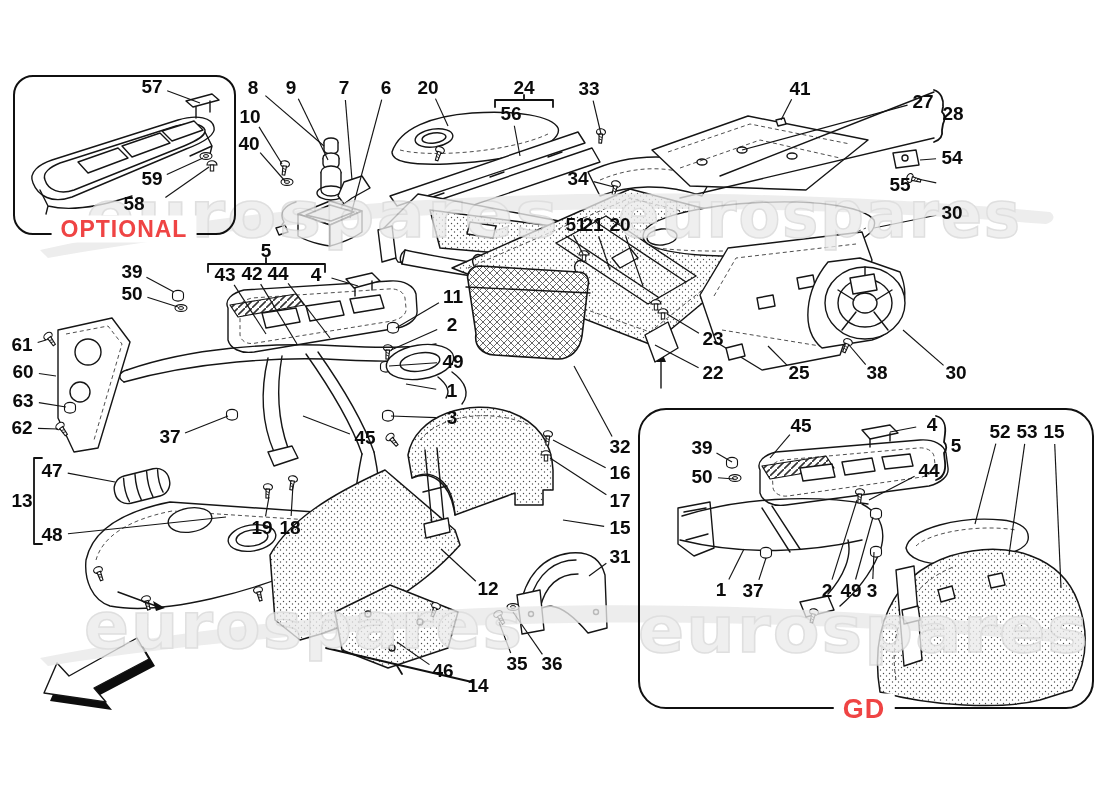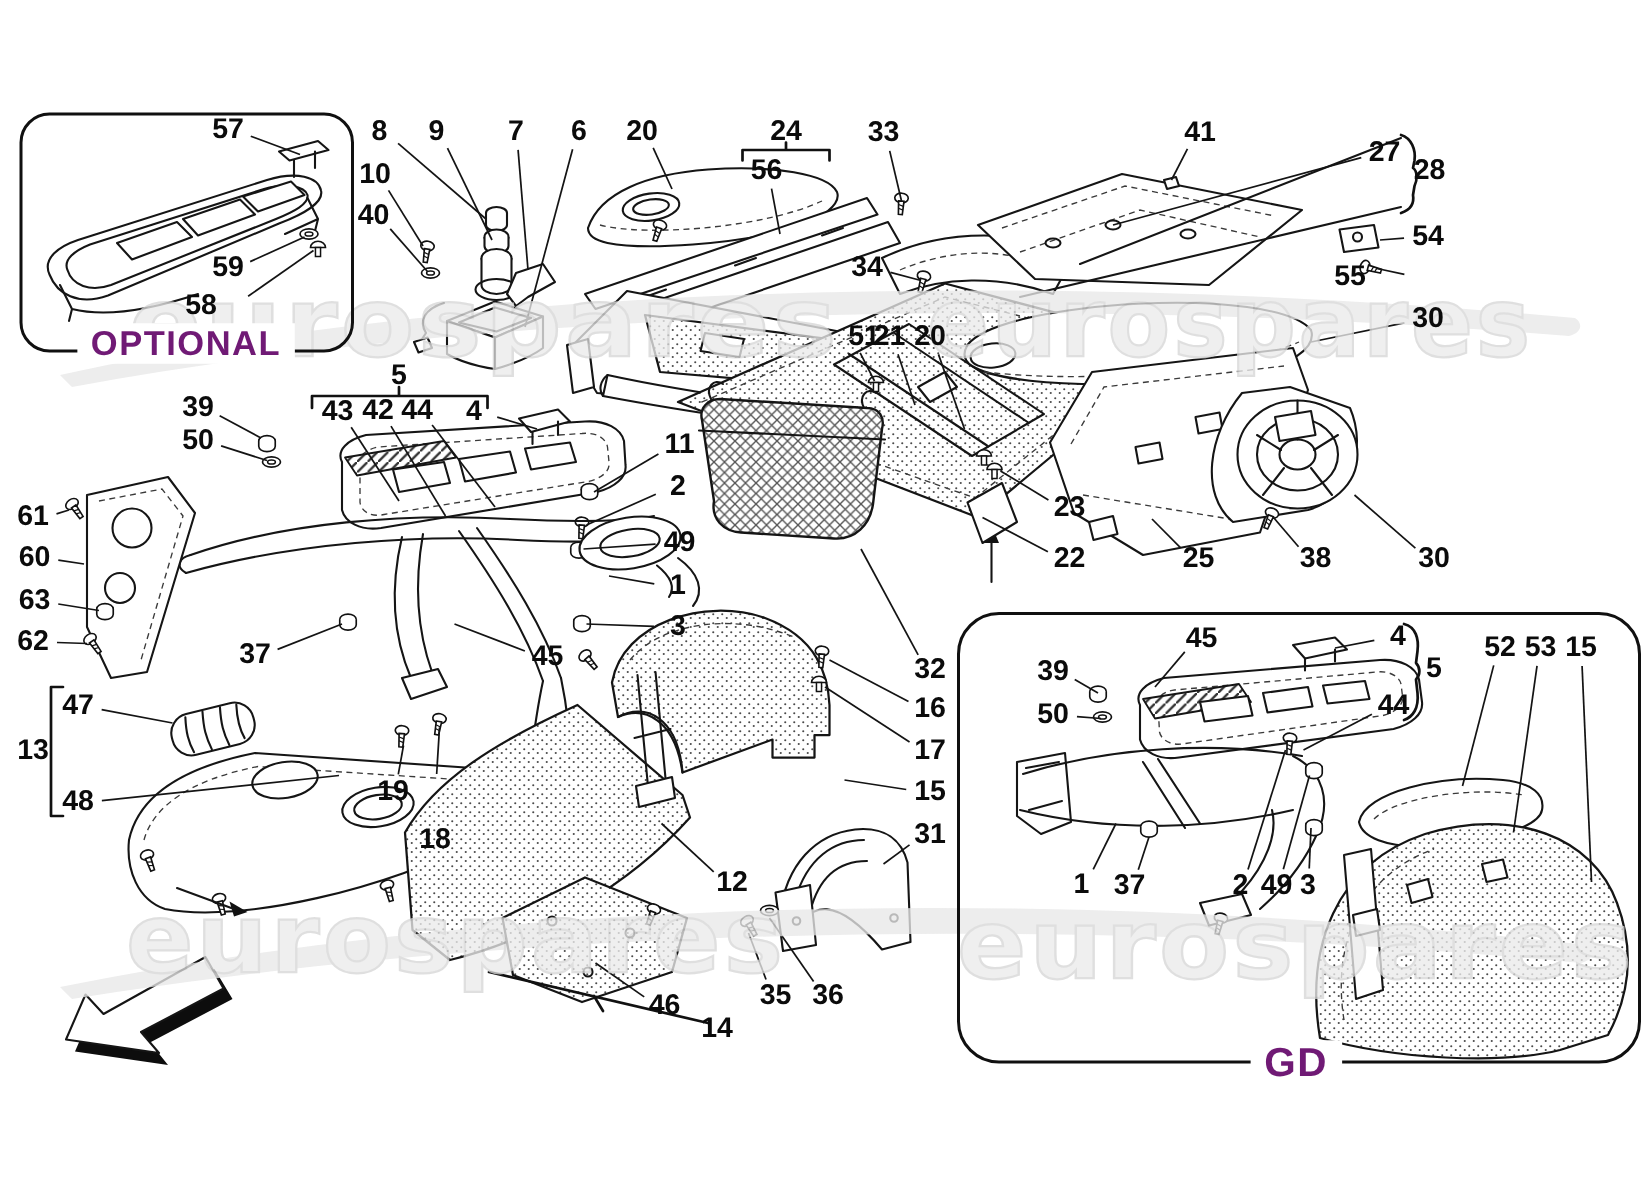--- a/index.html
+++ b/index.html
@@ -12,21 +12,21 @@
   .pnet{fill:url(#pn);stroke:#151515;stroke-width:1.6;stroke-linejoin:round;}
   .phatch{fill:url(#ph);stroke:#151515;stroke-width:1.2;stroke-linejoin:round;}
   .dsh{fill:none;stroke:#3a3a3a;stroke-width:.9;stroke-dasharray:4 3;}
   .bk{fill:none;stroke:#111;stroke-width:1.8;stroke-linejoin:round;stroke-linecap:round;}
   #leads line{stroke:#141414;stroke-width:1.15;}
   #wm{opacity:.78;pointer-events:none;}
   .wm-text{font-family:"DejaVu Sans",sans-serif;font-weight:700;font-size:64px;
            letter-spacing:2px;stroke:#d7d7d7;stroke-width:1.5px;}
   .inset{position:absolute;border:2.6px solid #101010;border-radius:22px;background:transparent;}
   .chip{position:absolute;transform:translate(-50%,-50%);background:#fff;padding:0 9px;
-        font-weight:700;color:#701a75;white-space:nowrap;letter-spacing:1px;}
+        font-weight:700;color:#ef4444;white-space:nowrap;letter-spacing:1px;}
   .callout{position:absolute;transform:translate(-50%,-50%);font-weight:700;font-size:19px;
            color:#0b0b0b;white-space:nowrap;}
   #labels{position:absolute;left:0;top:0;width:1003px;height:800px;}
 </style>
 </head>
 <body>
 
 <div id="stage">
 
 <svg id="art" width="1100" height="800" viewBox="0 0 1100 800">
@@ -471,21 +471,21 @@
       <div class="callout" style="left: 452px; top: 391px;">1</div>
       <div class="callout" style="left: 452px; top: 418px;">3</div>
       <div class="callout" style="left: 365px; top: 438px;">45</div>
       <div class="callout" style="left: 620px; top: 447px;">32</div>
       <div class="callout" style="left: 620px; top: 473px;">16</div>
       <div class="callout" style="left: 620px; top: 501px;">17</div>
       <div class="callout" style="left: 52px; top: 471px;">47</div>
       <div class="callout" style="left: 22px; top: 501px;">13</div>
       <div class="callout" style="left: 52px; top: 535px;">48</div>
       <div class="callout" style="left: 262px; top: 528px;">19</div>
-      <div class="callout" style="left: 290px; top: 528px; margin-top: 32px;">18</div>
+      <div class="callout" style="left: 290px; top: 528px;">18</div>
       <div class="callout" style="left: 620px; top: 528px;">15</div>
       <div class="callout" style="left: 620px; top: 557px;">31</div>
       <div class="callout" style="left: 488px; top: 589px;">12</div>
       <div class="callout" style="left: 517px; top: 664px;">35</div>
       <div class="callout" style="left: 552px; top: 664px;">36</div>
       <div class="callout" style="left: 443px; top: 671px;">46</div>
       <div class="callout" style="left: 478px; top: 686px;">14</div>
       <div class="callout" style="left: 801px; top: 426px;">45</div>
       <div class="callout" style="left: 932px; top: 425px;">4</div>
       <div class="callout" style="left: 956px; top: 446px;">5</div>

